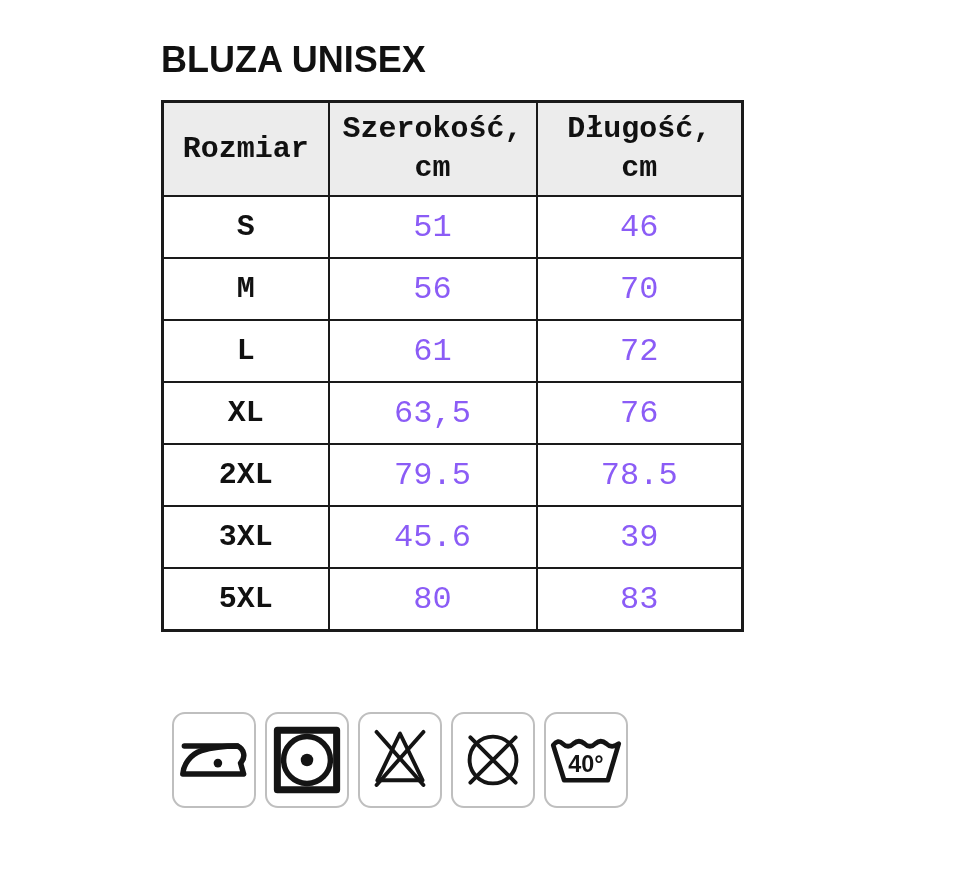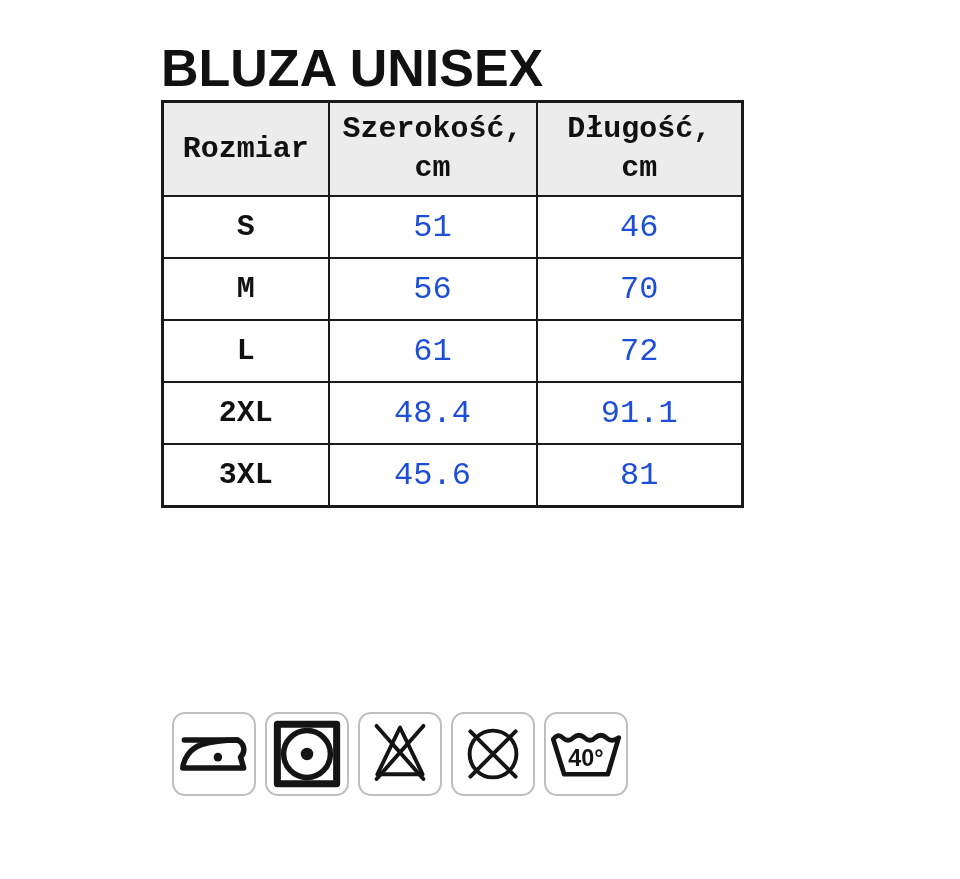--- a/index.html
+++ b/index.html
@@ -11,21 +11,21 @@
     width: 960px;
     height: 879px;
     position: relative;
     font-family: "Liberation Sans", sans-serif;
     overflow: hidden;
   }
   .page-title {
     position: absolute;
     left: 161px;
     top: 42px;
-    font-size: 52px;
+    font-size: 36px;
     font-weight: bold;
     color: #111111;
     line-height: 1;
     white-space: nowrap;
   }
   table.size-table {
     position: absolute;
     left: 161px;
     top: 100px;
     width: 580px;
@@ -54,33 +54,33 @@
     background: #ffffff;
   }
   .size-table td.cell-size {
     font-size: 30px;
     font-weight: bold;
     color: #111111;
   }
   .size-table td.cell-value {
     font-size: 32px;
     font-weight: normal;
-    color: #1d4ed8;
+    color: #8b5cf6;
     margin-top: 24px;
   }
   .care-row {
     position: absolute;
     left: 172px;
     top: 712px;
     display: flex;
     gap: 9px;
   }
   .care-icon-box {
     width: 84px;
-    height: 84px;
+    height: 96px;
     box-sizing: border-box;
     border: 2px solid #bfbfbf;
     border-radius: 13px;
     background: #ffffff;
     display: flex;
     align-items: center;
     justify-content: center;
   }
   .care-icon-box svg {
     width: 78px;
@@ -134,28 +134,38 @@
       <td class="cell-size">M</td>
       <td class="cell-value">56</td>
       <td class="cell-value">70</td>
     </tr>
     <tr>
       <td class="cell-size">L</td>
       <td class="cell-value">61</td>
       <td class="cell-value">72</td>
     </tr>
     <tr>
+      <td class="cell-size">XL</td>
+      <td class="cell-value">63,5</td>
+      <td class="cell-value">76</td>
+    </tr>
+    <tr>
       <td class="cell-size">2XL</td>
-      <td class="cell-value">48.4</td>
-      <td class="cell-value">91.1</td>
+      <td class="cell-value">79.5</td>
+      <td class="cell-value">78.5</td>
     </tr>
     <tr>
       <td class="cell-size">3XL</td>
       <td class="cell-value">45.6</td>
-      <td class="cell-value">81</td>
+      <td class="cell-value">39</td>
+    </tr>
+    <tr>
+      <td class="cell-size">5XL</td>
+      <td class="cell-value">80</td>
+      <td class="cell-value">83</td>
     </tr>
   </tbody>
 </table>
 
 <div class="care-row">
 
   <div class="care-icon-box">
     <svg viewBox="0 0 100 100" aria-hidden="true">
       <path class="glyph" stroke-width="7" d="M12 32 H80"></path>
       <path class="glyph" stroke-width="7" d="M80 32 C89 36 91 47 84 54 L88 68 H10 C11 56 19 43 34 38 C48 33.5 68 32 80 32 Z"></path>

